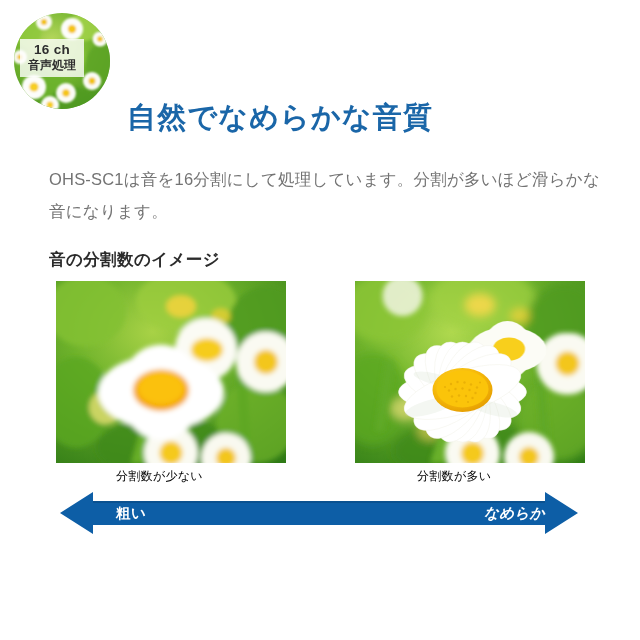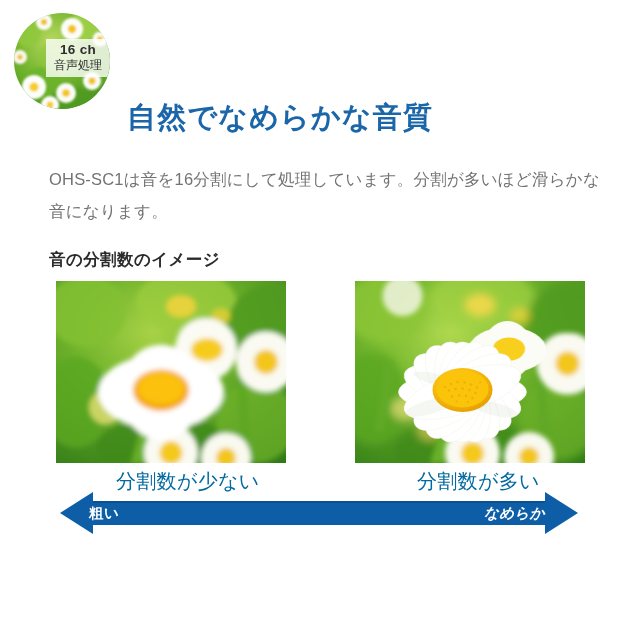--- a/index.html
+++ b/index.html
@@ -20,21 +20,21 @@
   .badge {
     position: absolute;
     left: 14px;
     top: 13px;
     width: 96px;
     height: 96px;
     border-radius: 50%;
     overflow: hidden;
     display: flex;
     align-items: center;
-    justify-content: flex-end;
+    justify-content: flex-start;
   }
   .badge svg.badge-bg {
     position: absolute;
     left: 0; top: 0;
     width: 96px; height: 96px;
   }
   .badge-label {
     position: relative;
     background: rgba(255,255,255,0.80);
     padding: 3px 8px 4px 8px;
@@ -46,21 +46,21 @@
   }
   .badge-label .l1 {
     display: block;
     font-size: 13.5px;
     font-weight: bold;
     letter-spacing: 0.3px;
   }
   .badge-label .l2 {
     display: block;
     font-size: 12px;
-    font-weight: normal;
+    font-weight: bold;
     letter-spacing: 0px;
   }
 
   
   .headline {
     position: absolute;
     left: 127px;
     top: 98px;
     font-size: 29px;
     font-weight: bold;
@@ -102,22 +102,22 @@
   }
   .photo.left  { left: 56px; }
   .photo.right { left: 355px; }
   .photo svg { display: block; width: 230px; height: 182px; }
   .photo.left svg { image-rendering: pixelated; }
 
   
   .caption {
     position: absolute;
     top: 468px;
-    font-size: 20px;
-    color: #0369a1;
+    font-size: 12px;
+    color: #000000;
     letter-spacing: 0.3px;
     white-space: nowrap;
   }
   .caption.left  { left: 116px; }
   .caption.right { left: 417px; }
 
   
   .arrowwrap {
     position: absolute;
     left: 60px;
@@ -128,21 +128,21 @@
   .arrowwrap svg { display: block; }
   .arrow-text {
     position: absolute;
     top: 504px;
     font-size: 14.5px;
     font-weight: bold;
     color: #ffffff;
     letter-spacing: 0.4px;
     white-space: nowrap;
   }
-  .arrow-text.low  { left: 89px; }
+  .arrow-text.low  { left: 116px; }
   .arrow-text.high { left: 484px; font-style: italic; }
 </style>
 </head>
 <body>
 
 <div class="badge">
   <svg class="badge-bg" viewBox="0 0 96 96" preserveAspectRatio="xMidYMid slice">
     <defs>
       <radialGradient id="bgGrad" cx="40%" cy="30%" r="85%">
         <stop offset="0%" stop-color="#b9d95f"></stop>

